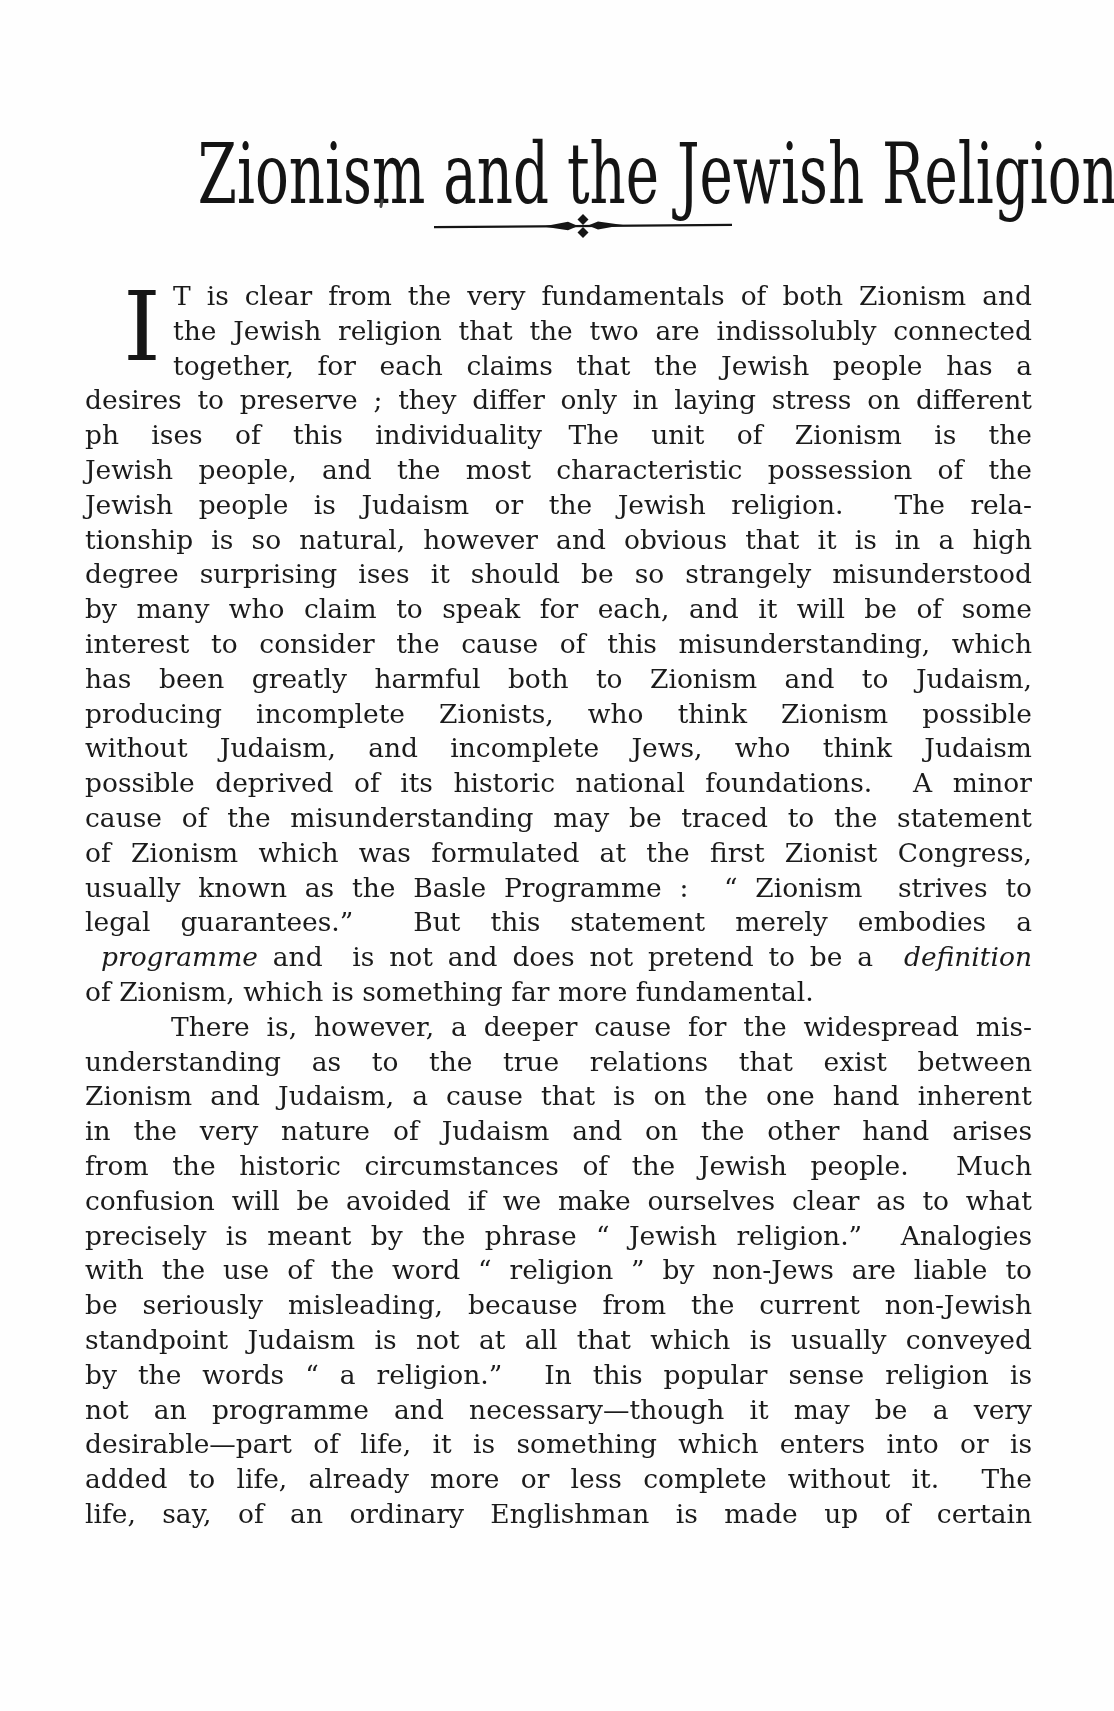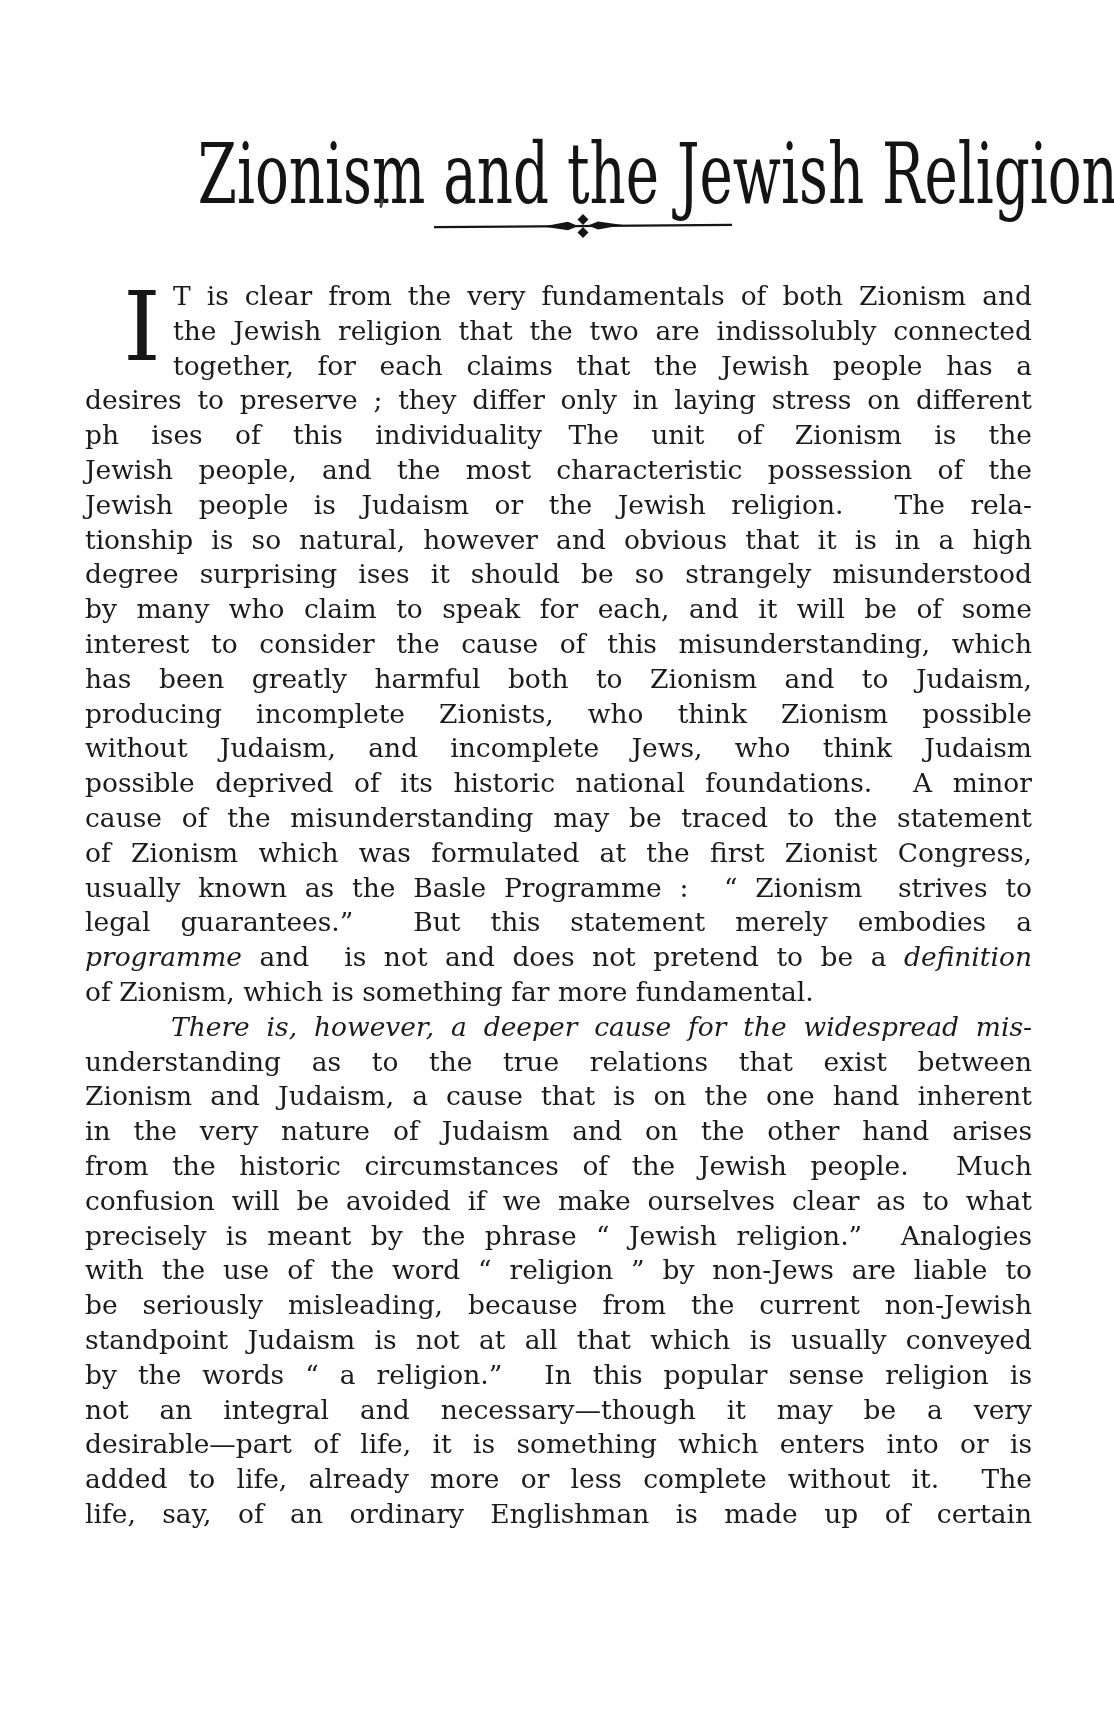--- a/index.html
+++ b/index.html
@@ -44,33 +44,33 @@
     line-height:34.8px;
     color:#1b1b1b;
   }
   .para{overflow:visible;}
   .line{
     text-align:justify;
     text-align-last:justify;
     white-space:normal;
   }
   .line.flush-last{text-align-last:left;}
-  .line.indent{text-indent:86px;font-style:italic;}
+  .line.indent{text-indent:86px;}
   .dropcap{
     float:left;
     box-sizing:border-box;
     width:74px;height:104px;
     padding-left:38px;
     margin-right:14px;
     font-size:96px;
     line-height:96px;
     font-weight:400;
     color:#161616;
   }
-  .it{font-style:italic;}
+  .it{font-style:italic;margin-left:16px;}
 </style>
 </head>
 <body>
 
 <div class="page">
 
   <h1 class="title">Zionism and the Jewish Religion.</h1>
 
   <div class="speck"></div>
 
@@ -114,20 +114,20 @@
       <div class="line">understanding as to the true relations that exist between</div>
       <div class="line">Zionism and Judaism, a cause that is on the one hand inherent</div>
       <div class="line">in the very nature of Judaism and on the other hand arises</div>
       <div class="line">from the historic circumstances of the Jewish people.&nbsp; Much</div>
       <div class="line">confusion will be avoided if we make ourselves clear as to what</div>
       <div class="line">precisely is meant by the phrase “ Jewish religion.”&nbsp; Analogies</div>
       <div class="line">with the use of the word “ religion ” by non-Jews are liable to</div>
       <div class="line">be seriously misleading, because from the current non-Jewish</div>
       <div class="line">standpoint Judaism is not at all that which is usually conveyed</div>
       <div class="line">by the words “ a religion.”&nbsp; In this popular sense religion is</div>
-      <div class="line">not an integral and necessary—though it may be a very</div>
+      <div class="line">not an programme and necessary—though it may be a very</div>
       <div class="line">desirable—part of life, it is something which enters into or is</div>
       <div class="line">added to life, already more or less complete without it.&nbsp; The</div>
       <div class="line">life, say, of an ordinary Englishman is made up of certain</div>
     </div>
 
   </div>
 </div>
 
 </body></html>

